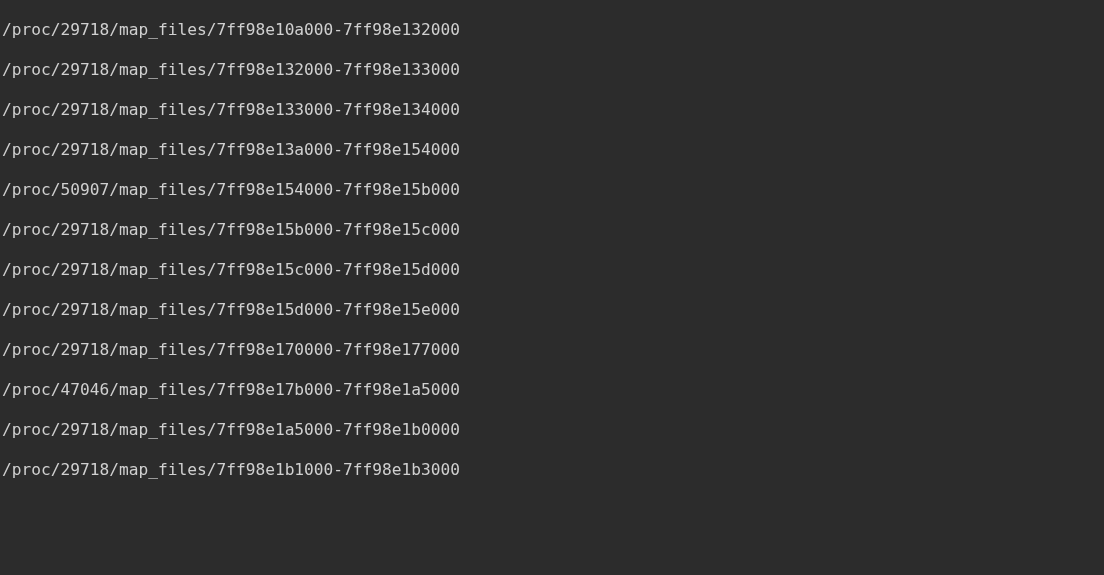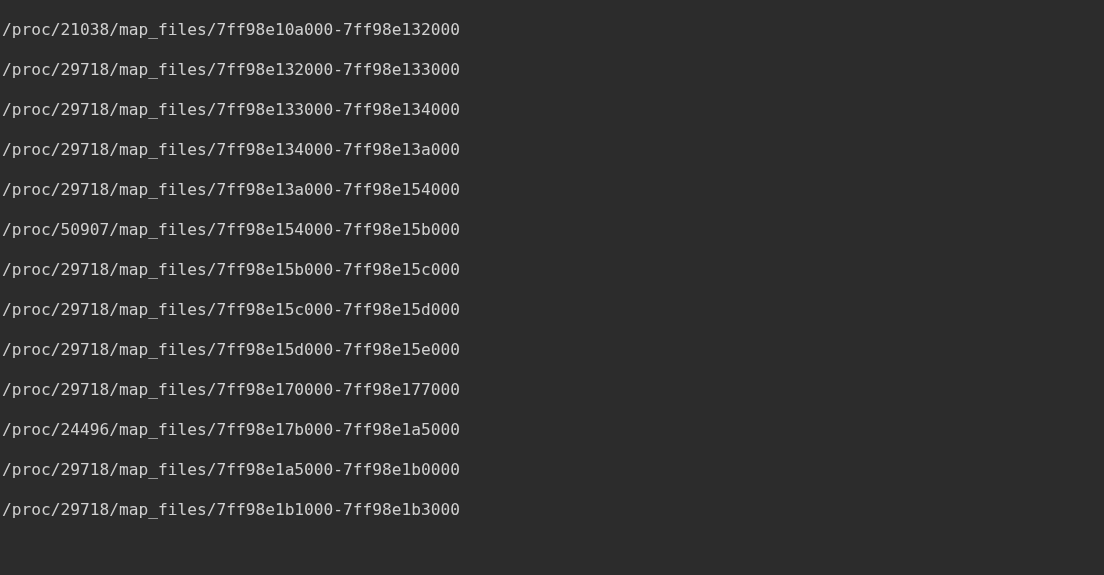--- a/index.html
+++ b/index.html
@@ -25,31 +25,30 @@
     }
     .line {
       display: block;
       height: 20px;
     }
   </style>
 </head>
 <body>
 
 <div class="terminal">
-<span class="line">/proc/21038/map_files/7ff98e10a000-7ff98e132000</span>
+<span class="line">/proc/29718/map_files/7ff98e10a000-7ff98e132000</span>
 <span class="line">/proc/29718/map_files/7ff98e132000-7ff98e133000</span>
 <span class="line">/proc/29718/map_files/7ff98e133000-7ff98e134000</span>
-<span class="line">/proc/29718/map_files/7ff98e134000-7ff98e13a000</span>
 <span class="line">/proc/29718/map_files/7ff98e13a000-7ff98e154000</span>
 <span class="line">/proc/50907/map_files/7ff98e154000-7ff98e15b000</span>
 <span class="line">/proc/29718/map_files/7ff98e15b000-7ff98e15c000</span>
 <span class="line">/proc/29718/map_files/7ff98e15c000-7ff98e15d000</span>
 <span class="line">/proc/29718/map_files/7ff98e15d000-7ff98e15e000</span>
 <span class="line">/proc/29718/map_files/7ff98e170000-7ff98e177000</span>
-<span class="line">/proc/24496/map_files/7ff98e17b000-7ff98e1a5000</span>
+<span class="line">/proc/47046/map_files/7ff98e17b000-7ff98e1a5000</span>
 <span class="line">/proc/29718/map_files/7ff98e1a5000-7ff98e1b0000</span>
 <span class="line">/proc/29718/map_files/7ff98e1b1000-7ff98e1b3000</span>
 
 
 
 
 
 
 
 

